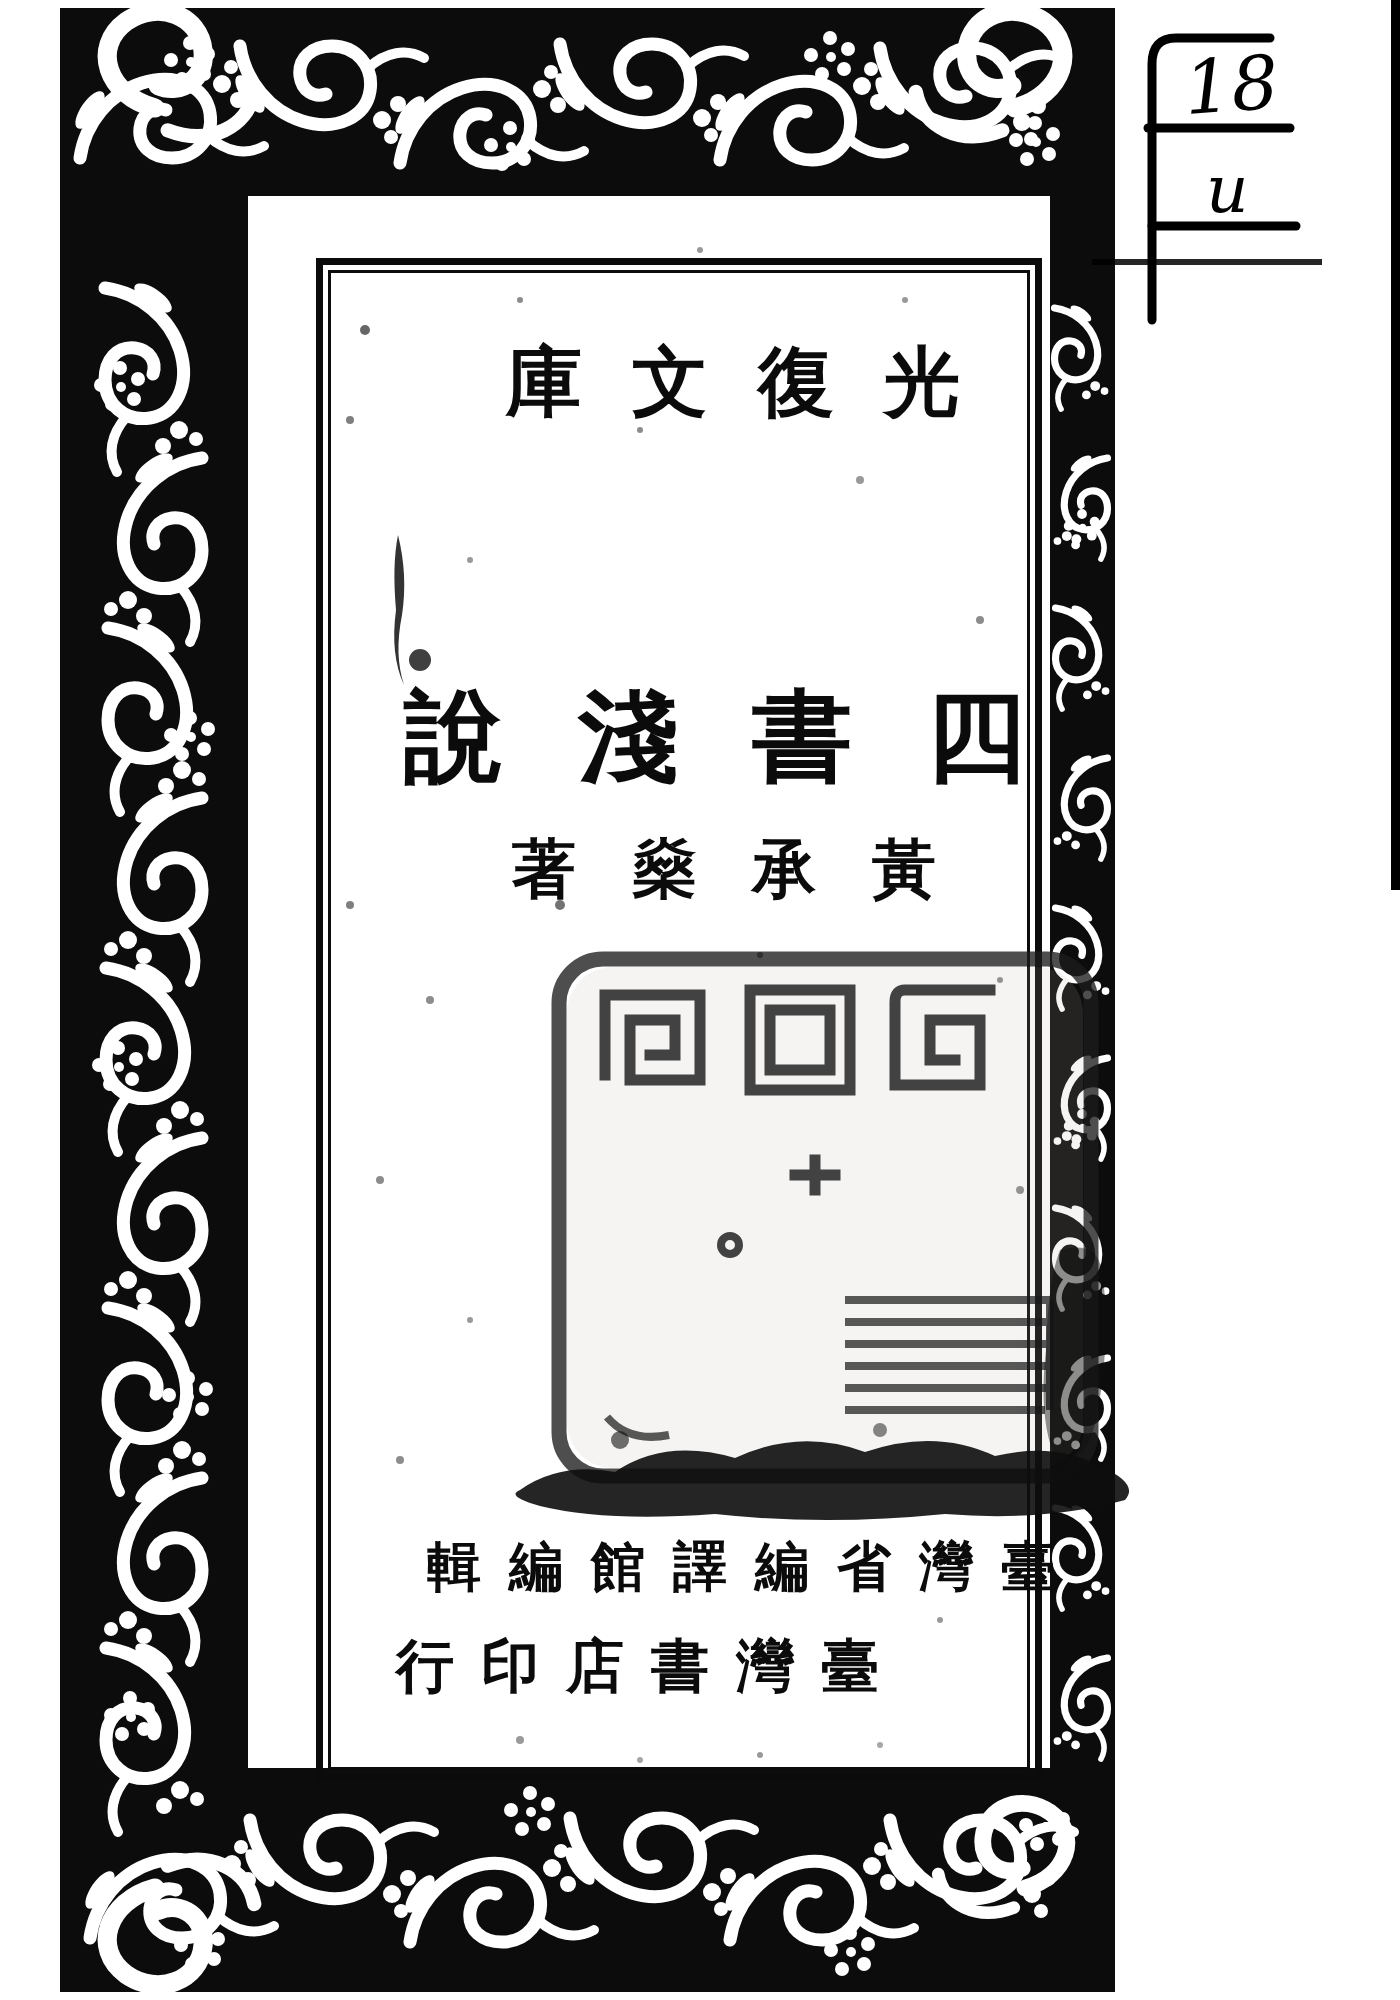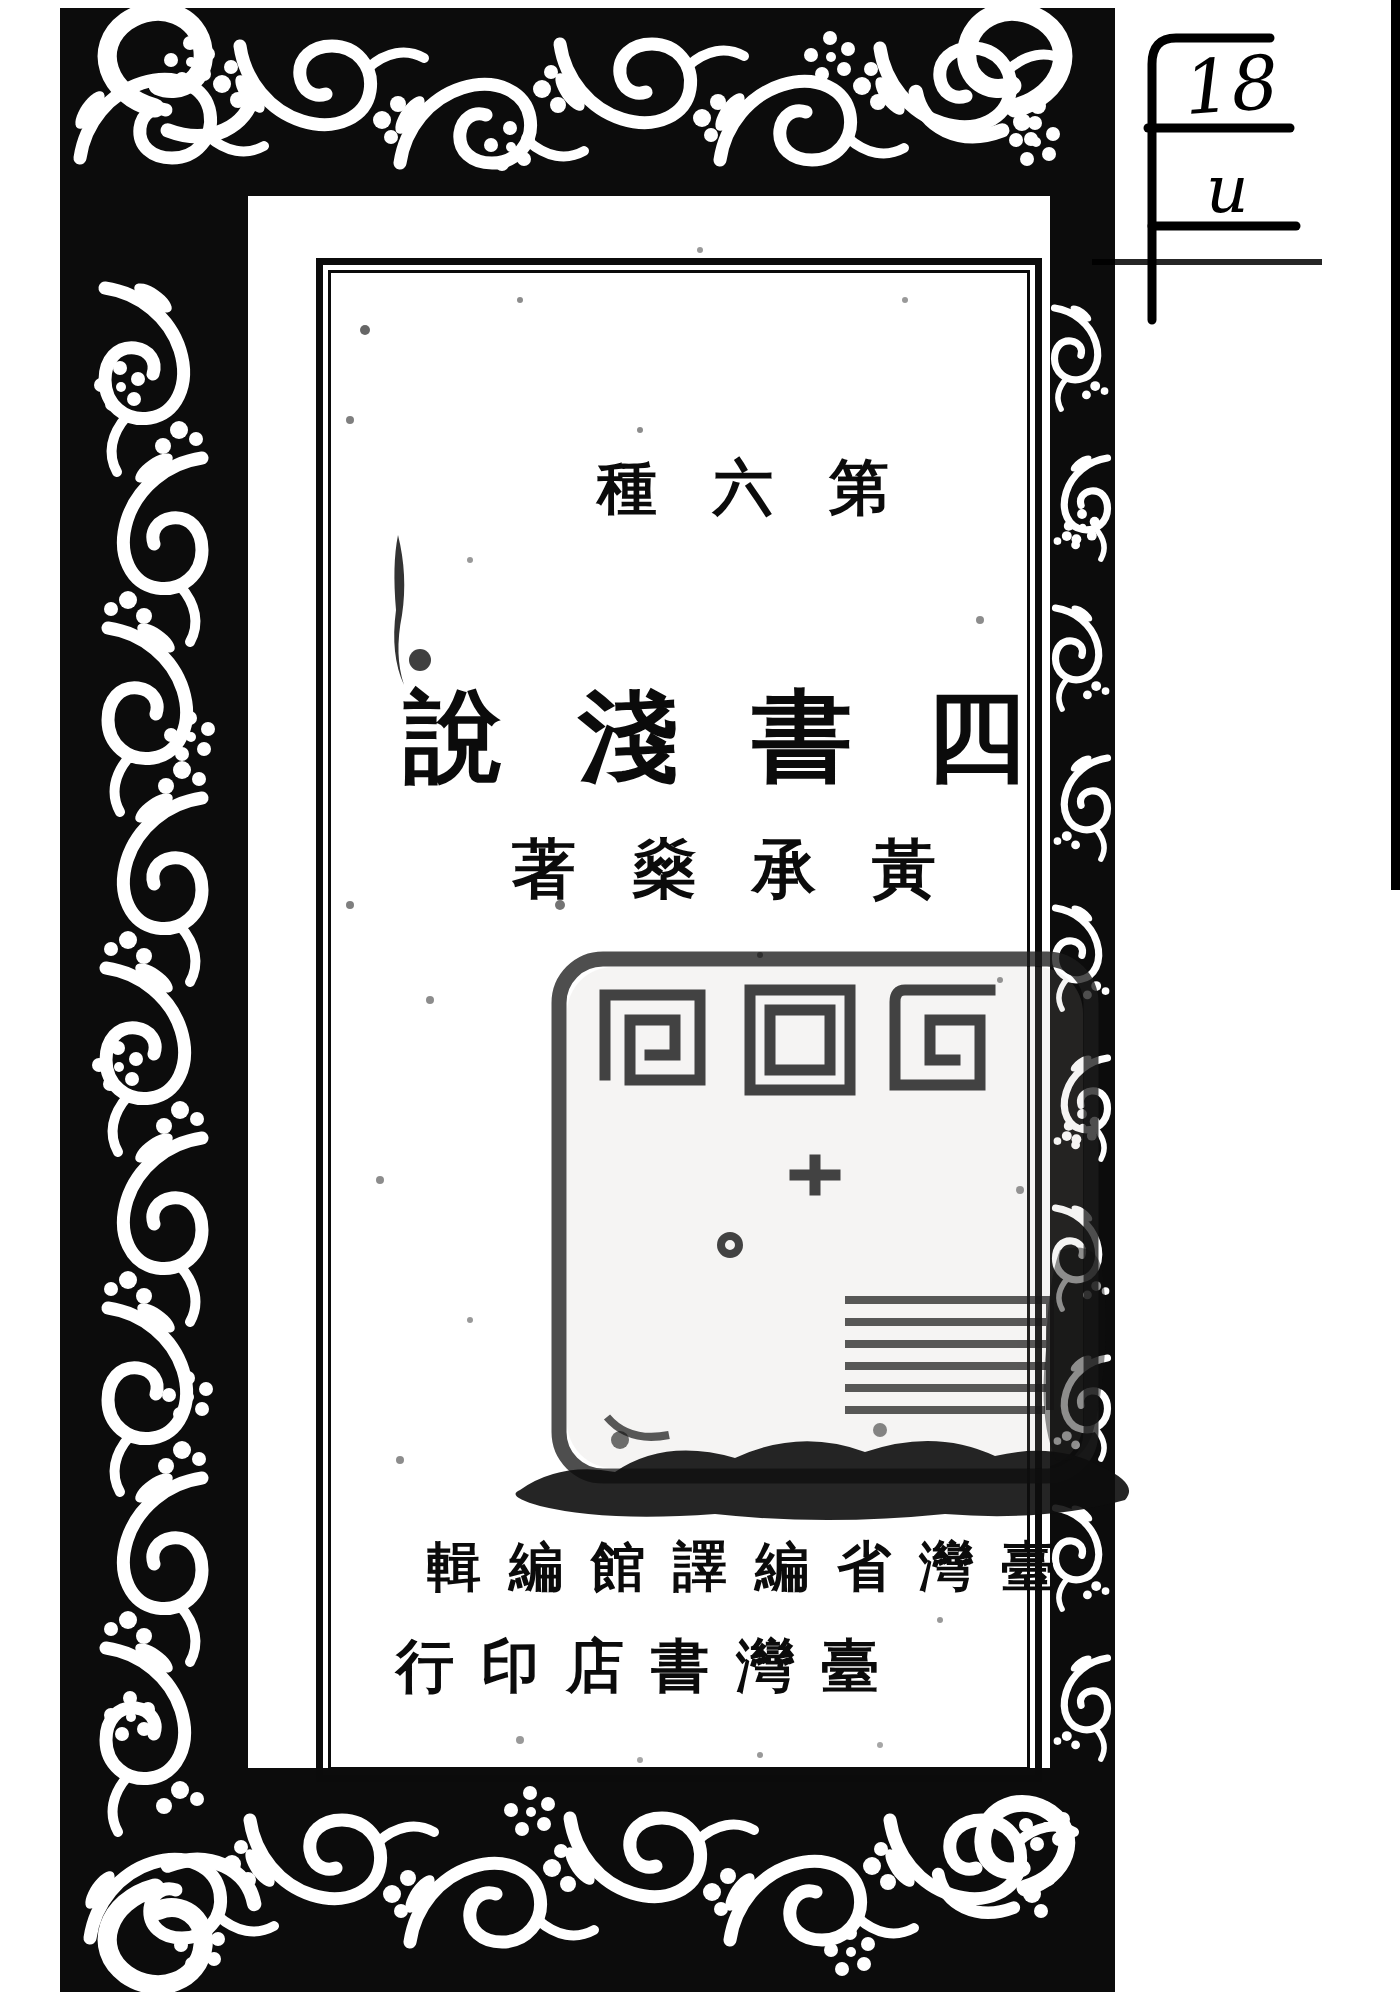--- a/index.html
+++ b/index.html
@@ -156,21 +156,21 @@
     <use href="#swirl" transform="translate(95,1880) scale(1.6,-1.6)"></use>
     <use href="#swirl" transform="translate(965,1880) scale(-1.4,1.4)"></use>
   </svg>
 
   <div class="abs panel">
     <div class="abs frame" style="left:68px;top:62px;">
       <div class="frame-inner"></div>
     </div>
   </div>
 
-  <div class="line l-seriesno">種六第</div>
+  <div class="line l-series">庫文復光</div>
   <div class="line l-title">說淺書四</div>
   <div class="line l-author">著燊承黃</div>
   <div class="line l-publisher">行印店書灣臺</div>
   <div class="line l-editor">輯編館譯編省灣臺</div>
 
   <svg class="abs seal" width="560" height="545" viewBox="0 0 560 545">
     <rect x="22" y="22" width="516" height="501" rx="46" fill="#b9b4a8" opacity="0.14"></rect>
     <rect x="14" y="14" width="532" height="517" rx="44" fill="none" stroke="#1c1c1c" stroke-width="15" opacity="0.78"></rect>
     <g stroke="#161616" stroke-width="11" fill="none" opacity="0.8" stroke-linecap="square">
       <path d="M60,130 V50 H155 V135 H85 V75 H130 V110 H105"></path>

